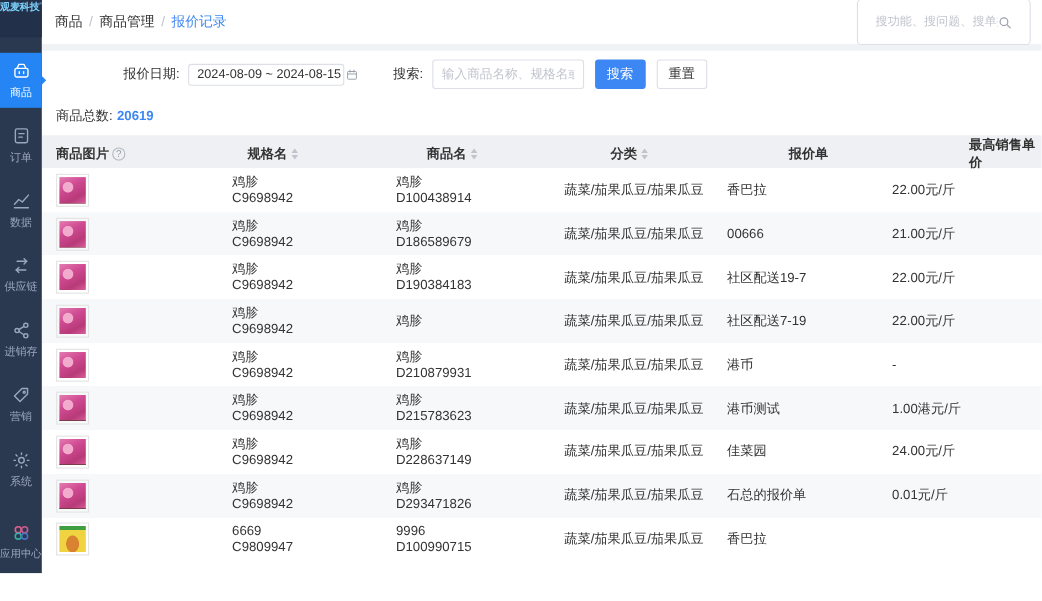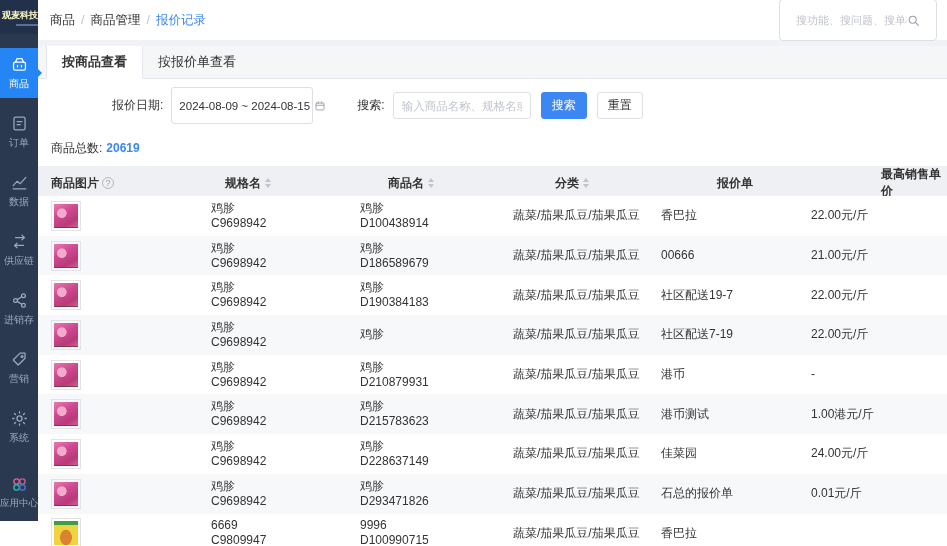--- a/index.html
+++ b/index.html
@@ -3,22 +3,22 @@
 <meta charset="utf-8">
 <style>
   * { margin:0; padding:0; box-sizing:border-box; }
   html,body { width:947px; height:546px; background:#fff; overflow:hidden;
     font-family:"Liberation Sans","DejaVu Sans",sans-serif; font-size:12px; color:#333; }
   .app { display:flex; width:947px; height:521px; }
 
   
   .sidebar { width:38px; background:#2b3950; display:flex; flex-direction:column; flex-shrink:0;
     position:relative; z-index:2; overflow:visible; }
-  .logo { height:34px; background:#22304a; color:#fef9c3; display:flex; flex-direction:column;
-    align-items:flex-end; justify-content:center; cursor:pointer; }
+  .logo { height:34px; background:#22304a; color:#7dd3fc; display:flex; flex-direction:row;
+    align-items:flex-start; justify-content:center; cursor:pointer; }
   .logo .logo-name { font-size:9px; font-weight:bold; letter-spacing:0; white-space:nowrap; }
   .logo .logo-sub { width:22px; height:2px; margin-top:2px; background:rgba(160,190,255,.45); }
   .nav { flex:1; display:flex; flex-direction:column; padding-top:14px; }
   .nav-item { height:50px; margin-bottom:9px; display:flex; flex-direction:column; align-items:center;
     justify-content:center; gap:3px; color:#9aa7bd; font-size:10px; cursor:pointer; position:relative; }
   .nav-item svg { width:19px; height:19px; }
   .nav-item.active { background:#2585f4; color:#fff; }
   .nav-item.active::after { content:""; position:absolute; right:-4px; top:50%; margin-top:-4px;
     border-top:4px solid transparent; border-bottom:4px solid transparent; border-left:4px solid #2585f4; }
   .nav-item.app-center { margin-top:auto; margin-bottom:4px; font-size:9.5px; }
@@ -43,21 +43,21 @@
   
   .tabs { height:33px; background:#f5f6f8; border-bottom:1px solid #e4e7ed; display:flex;
     padding-left:8px; flex-shrink:0; }
   .tab { padding:0 15px; line-height:32px; font-size:13px; color:#333; cursor:pointer; }
   .tab.active { background:#fff; font-weight:bold; border-left:1px solid #e4e7ed;
     border-right:1px solid #e4e7ed; margin-bottom:-1px; border-bottom:1px solid #fff; }
 
   
   .filter-row { display:flex; align-items:center; padding:8px 0 8px 30px; flex-shrink:0; }
   .filter-row label { color:#333; margin-right:8px;margin-left:44px; }
-  .date-input { width:142px; height:37px; border:1px solid #dcdfe6; border-radius:3px; display:flex;
+  .date-input { width:142px; height:20px; border:1px solid #dcdfe6; border-radius:3px; display:flex;
     align-items:center; justify-content:space-between; padding:0 7px; cursor:pointer; background:#fff; }
   .date-input span { font-size:11.5px; color:#333; white-space:nowrap; }
   .date-input svg { width:12px; height:12px; flex-shrink:0; margin-left:4px; }
   .ml { margin-left:36px; }
   .text-input { width:138px; height:27px; border:1px solid #dcdfe6; border-radius:3px; padding:0 8px;
     font-size:11.5px; color:#333; outline:none; font-family:inherit; }
   .text-input::placeholder { color:#c0c4cc; }
   .btn { height:27px; padding:0 10px; border-radius:3px; border:1px solid #dcdfe6; background:#fff;
     color:#333; font-size:12px; cursor:pointer; margin-left:10px; font-family:inherit; }
   .btn.primary { background:#3d87f4; border-color:#3d87f4; color:#fff; }
@@ -188,24 +188,20 @@
             <circle cx="10.5" cy="10.5" r="6.5"></circle>
             <path d="M15.5 15.5L21 21"></path>
           </svg>
       </div>
     </header>
 
     <div class="gap"></div>
 
     <section class="content">
 
-      <div class="tabs">
-        <div class="tab active">按商品查看</div>
-        <div class="tab">按报价单查看</div>
-      </div>
 
       <div class="filter-row">
         <label>报价日期:</label>
         <div class="date-input">
           <span>2024-08-09 ~ 2024-08-15</span>
           <svg viewBox="0 0 24 24" fill="none" stroke="#9aa0aa" stroke-width="1.8" stroke-linecap="round">
               <rect x="4" y="6" width="16" height="14" rx="1.5"></rect>
               <path d="M4 10.5h16M8.5 3.5V7M15.5 3.5V7"></path>
             </svg>
         </div>

